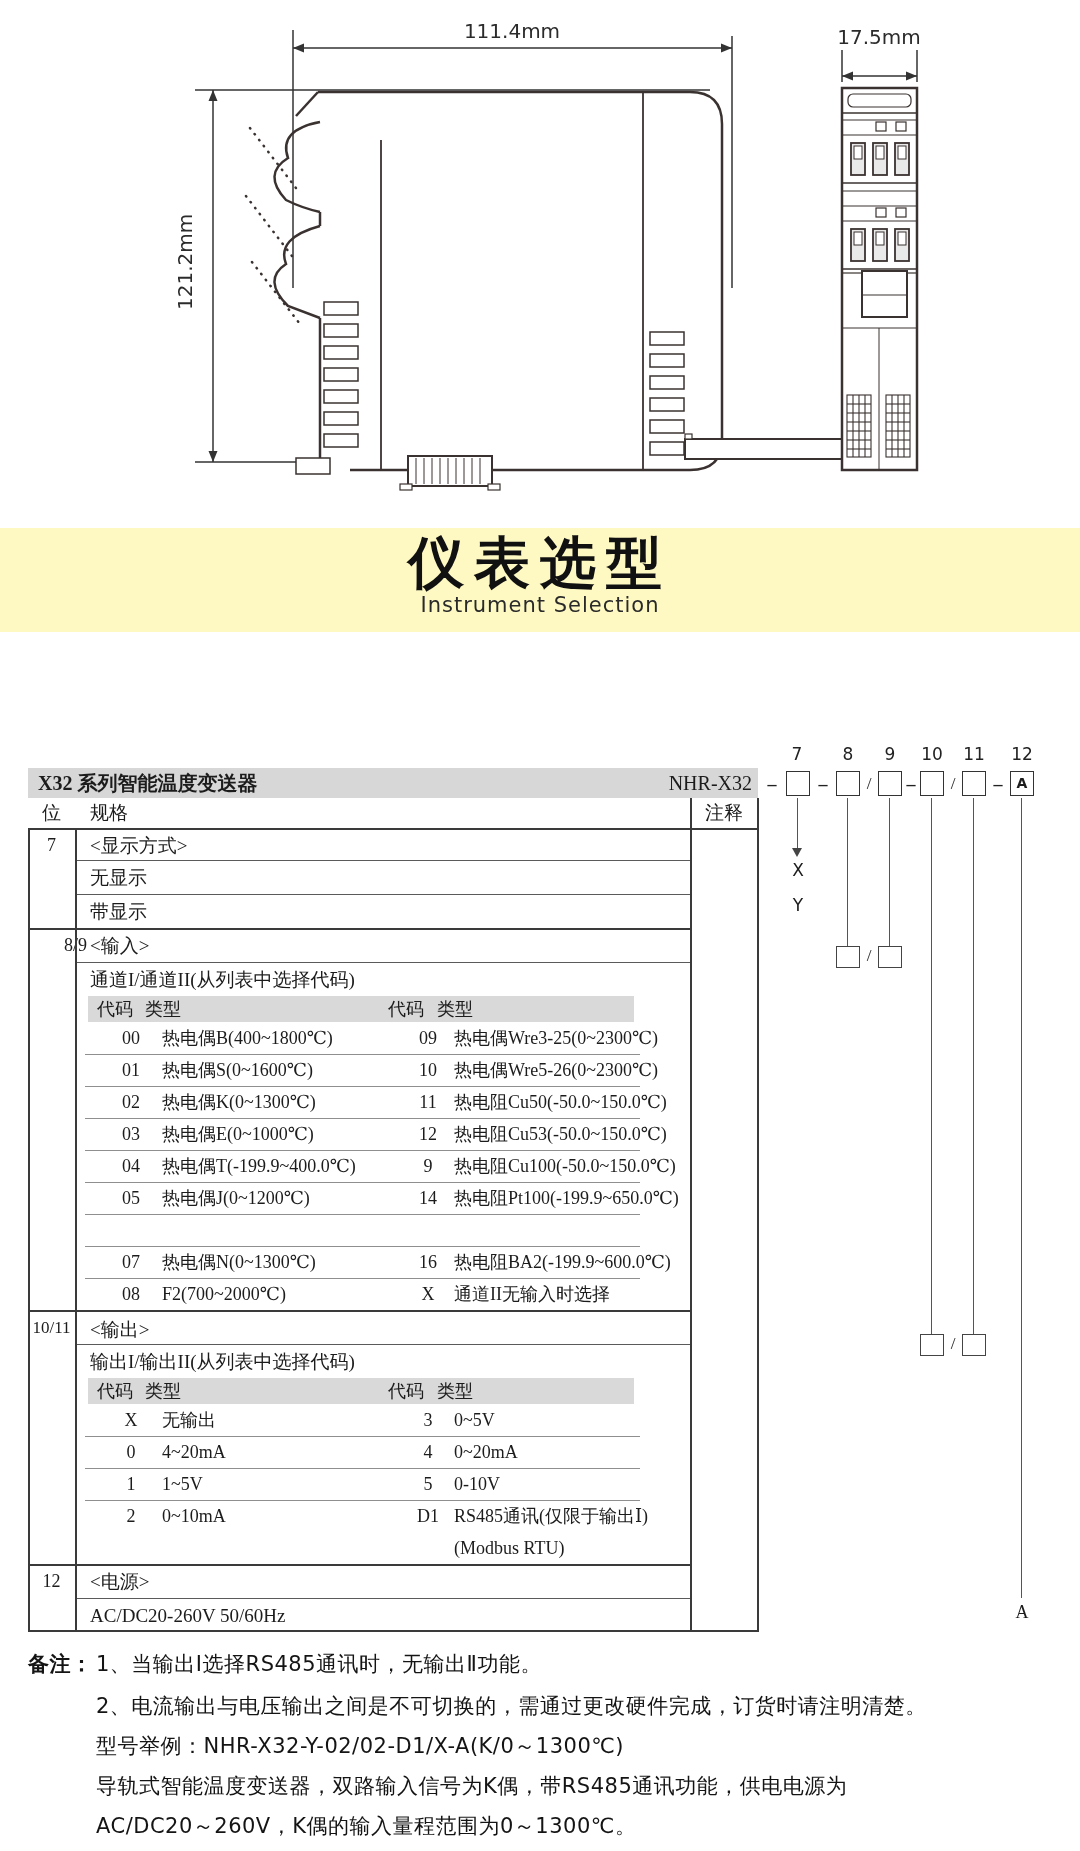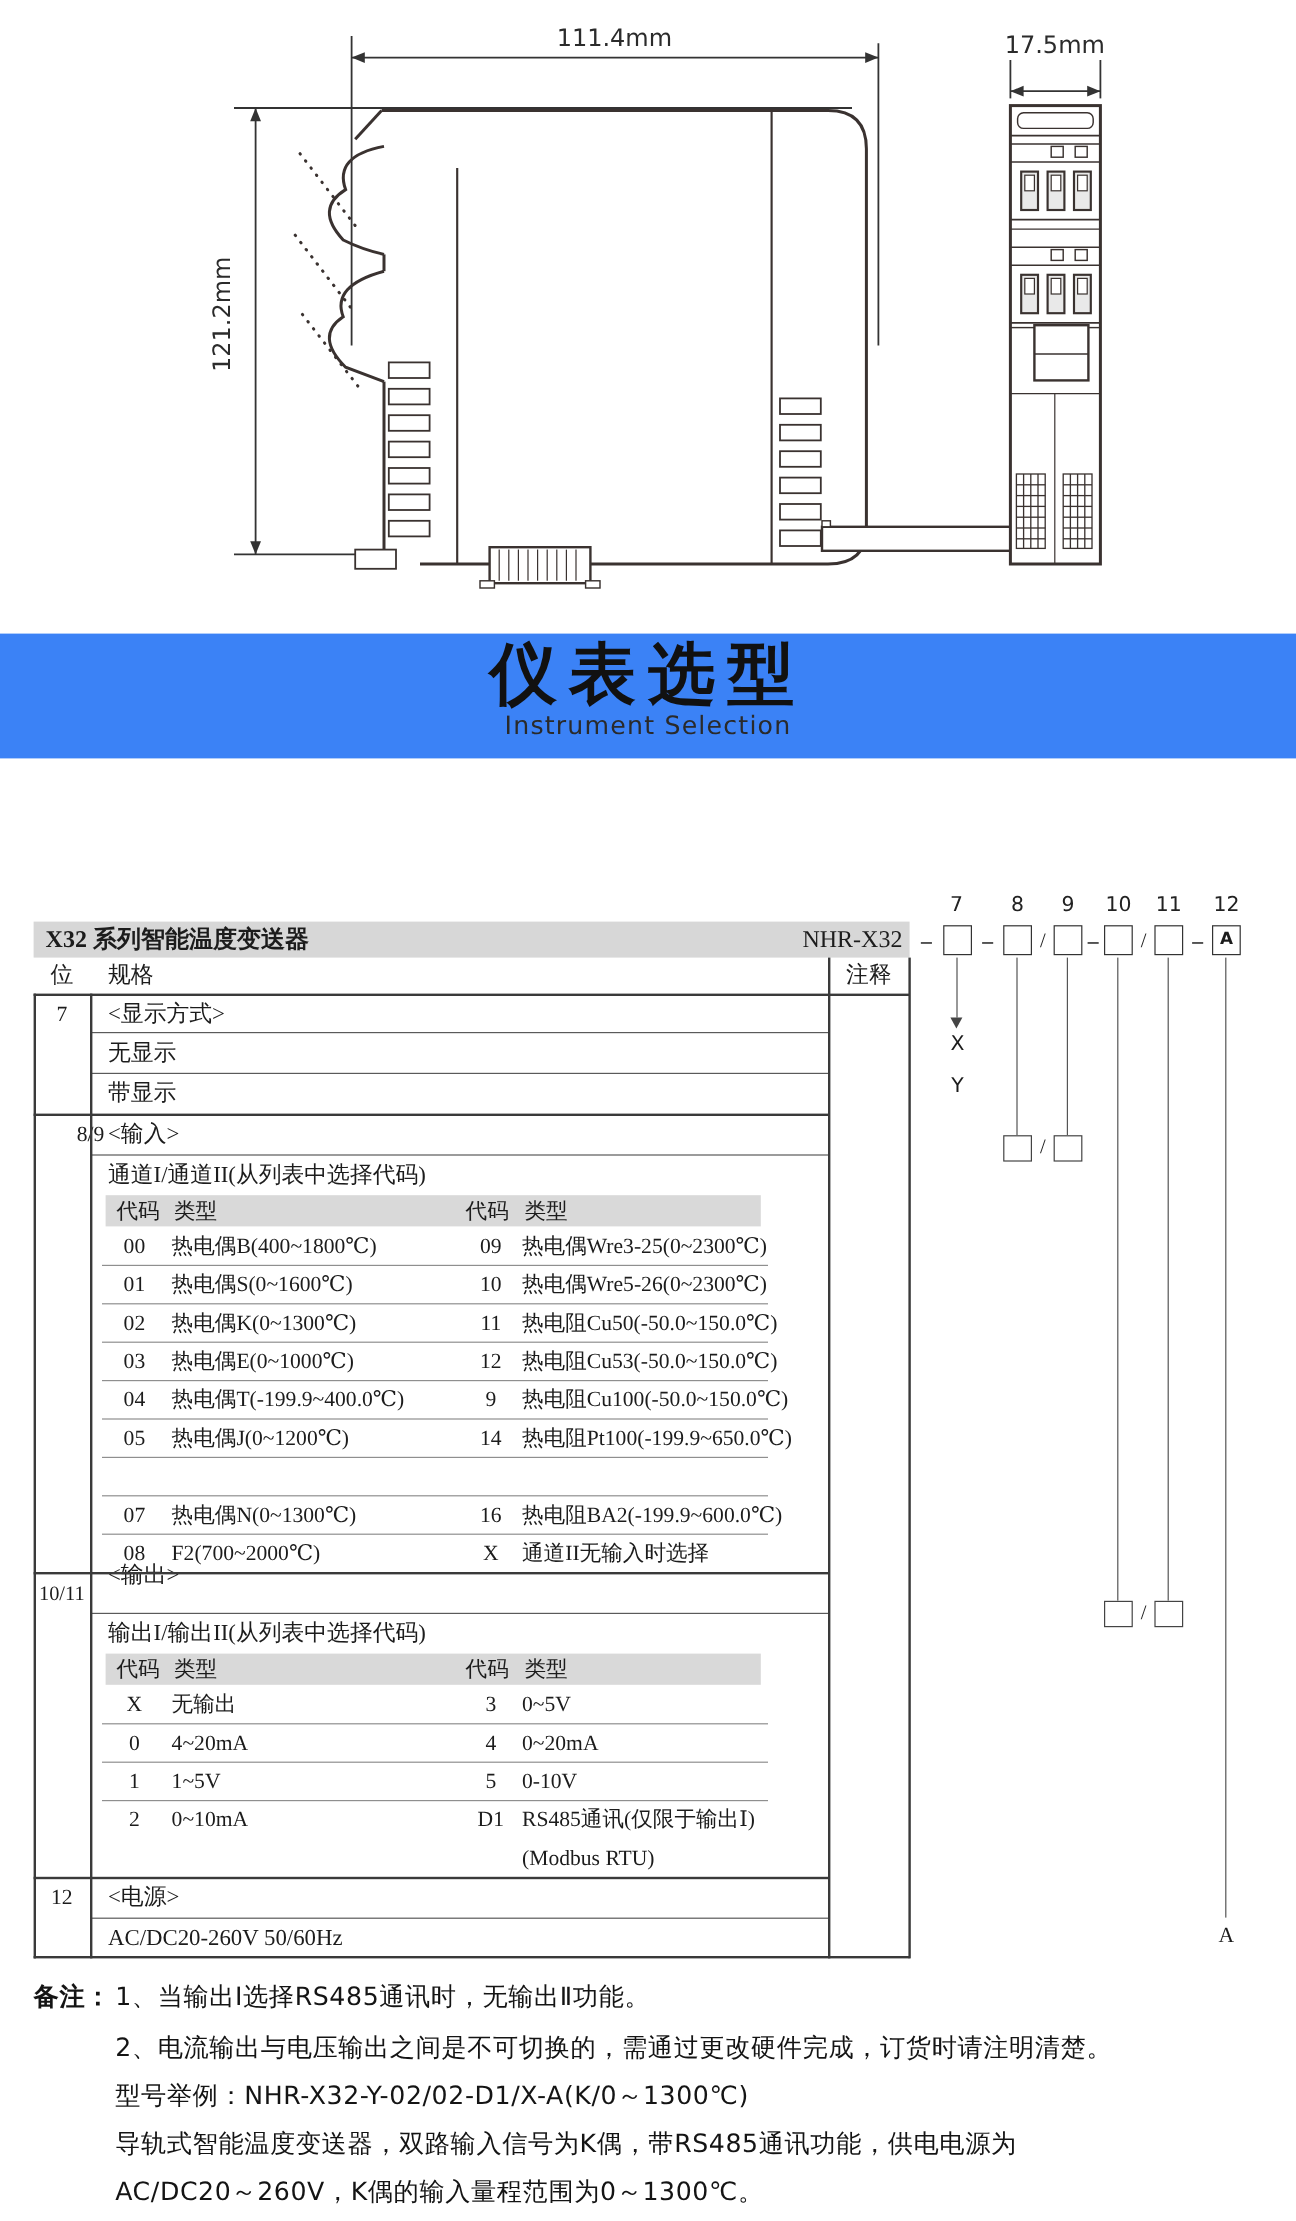--- a/index.html
+++ b/index.html
@@ -8,42 +8,42 @@
   .abs{position:absolute;}
   svg text{font-family:"DejaVu Sans","Liberation Sans",sans-serif;font-size:20px;fill:#2b2b2b;}
   
   .hline{position:absolute;background:#3a3a3a;height:2px;}
   .hline.thin{height:1.5px;}
   .hline.minor{height:1px;background:#5a5a5a;}
   .hline.sub{height:1px;background:#8f8f8f;}
   .vline{position:absolute;background:#3a3a3a;width:2px;}
   .vline.ann{width:1px;background:#555;}
   
-  #banner{left:0;top:528px;width:1080px;height:104px;background:#3b82f6;text-align:center;
+  #banner{left:0;top:528px;width:1080px;height:104px;background:#fef9c3;text-align:center;
           font-family:"DejaVu Sans","Liberation Sans",sans-serif;}
   #banner .zh{display:block;font-size:56px;font-weight:bold;letter-spacing:10px;line-height:1.05;padding-top:6px;color:#111;}
   #banner .en{display:block;font-size:21px;color:#2a2a2a;letter-spacing:1px;}
   
   .digit{position:absolute;top:744px;transform:translateX(-50%);font-family:"DejaVu Sans","Liberation Sans",sans-serif;
          font-size:17px;color:#222;}
   .mbox{position:absolute;top:771px;width:24px;height:25px;border:1.5px solid #333;background:#fff;box-sizing:border-box;
         text-align:center;line-height:22px;font-family:"DejaVu Sans","Liberation Sans",sans-serif;font-size:14px;font-weight:bold;}
   .msep{position:absolute;top:774px;transform:translateX(-50%);font-size:18px;font-weight:bold;color:#222;}
   .msep.slash{font-weight:normal;font-size:17px;}
   #series-bar{left:28px;top:768px;width:730px;height:30px;background:#d7d7d7;}
   #series-title{position:absolute;left:10px;top:0;line-height:30px;font-size:20px;font-weight:bold;}
   #model-prefix{position:absolute;right:6px;top:0;line-height:30px;font-size:20px;}
   
   #seltable{left:28px;top:798px;width:730px;height:834px;}
   .poscell{position:absolute;left:0;width:47px;text-align:center;font-size:18px;line-height:33px;}
   .specrow{position:absolute;left:62px;font-size:19px;line-height:33px;white-space:nowrap;}
   .colhead{position:absolute;font-size:19px;line-height:30px;}
   .subbar{position:absolute;left:60px;width:546px;height:26px;background:#d9d9d9;}
   .subbar span{position:absolute;top:0;line-height:26px;font-size:18px;}
-  .srow{position:absolute;left:55px;width:560px;height:32px;font-size:18px;line-height:32px;white-space:nowrap;}
+  .srow{position:absolute;left:74px;width:560px;height:32px;font-size:18px;line-height:32px;white-space:nowrap;}
   .sc{position:absolute;left:7px;width:44px;text-align:center;}
   .st{position:absolute;left:60px;text-align:right;}
   .sc2{position:absolute;left:304px;width:44px;text-align:center;}
   .st2{position:absolute;left:352px;}
   
   .annbox{position:absolute;width:24px;height:22px;border:1.5px solid #444;background:#fff;box-sizing:border-box;}
   .annslash{position:absolute;transform:translateX(-50%);font-size:17px;}
   .annlabel{position:absolute;transform:translateX(-50%);font-family:"DejaVu Sans","Liberation Sans",sans-serif;font-size:17px;}
   .arrowdown{position:absolute;width:0;height:0;border-left:5px solid transparent;border-right:5px solid transparent;
              border-top:9px solid #444;}
@@ -311,21 +311,21 @@
       <span class="st2">热电阻BA2(-199.9~600.0℃)</span>
     </div>
     <div class="srow" style="top:480px;">
       <span class="sc">08</span>
       <span class="st">F2(700~2000℃)</span>
       <span class="sc2">X</span>
       <span class="st2">通道II无输入时选择</span>
     </div>
 
     <span class="poscell" style="top:513px;font-size:17px;">10/11</span>
-    <span class="specrow" style="top:498px;">&lt;输出&gt;</span>
+    <span class="specrow" style="top:515px;">&lt;输出&gt;</span>
     <span class="specrow" style="top:547px;">输出I/输出II(从列表中选择代码)</span>
 
     <div class="subbar" style="top:580px;">
       <span style="left:9px;">代码</span>
       <span style="left:57px;">类型</span>
       <span style="left:300px;">代码</span>
       <span style="left:349px;">类型</span>
     </div>
 
     <div class="srow" style="top:606px;">

